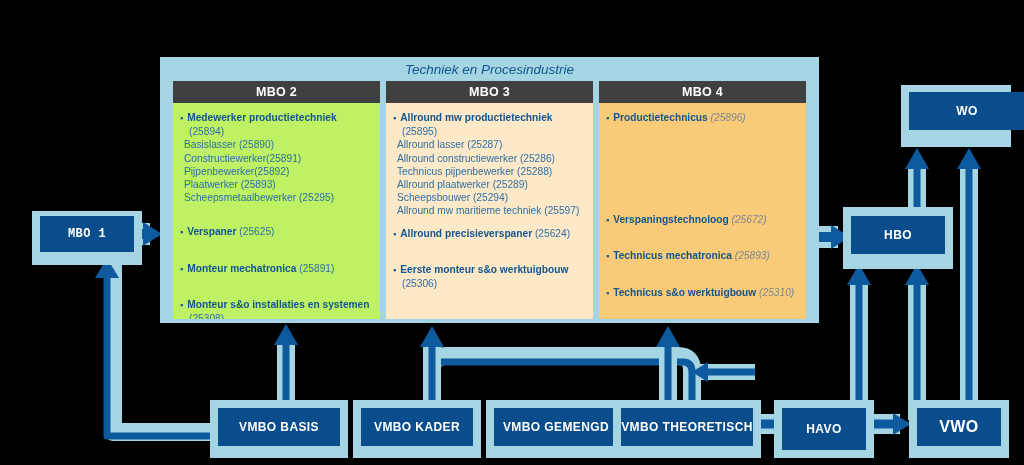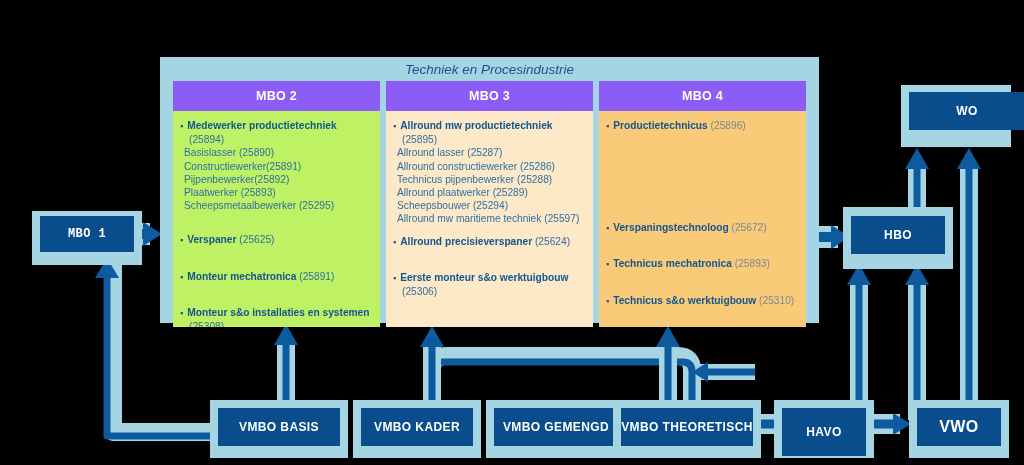--- a/index.html
+++ b/index.html
@@ -10,33 +10,33 @@
   .halo{position:absolute;background:#a5d4e2;}
   .core{position:absolute;background:#0a4d8c;color:#fff;font-weight:bold;
         display:flex;align-items:center;justify-content:center;letter-spacing:.4px;}
 
   
   #panel{position:absolute;left:160px;top:57px;width:659px;height:266px;background:#a5d4e2;}
   #panel-title{position:absolute;left:0;top:2px;width:659px;height:20px;
       display:flex;align-items:center;justify-content:center;
       font-style:italic;font-size:13.5px;color:#12558f;}
   .col{position:absolute;top:24px;width:207px;}
-  .col-head{height:30px;background:#8b5cf6;color:#fff;font-weight:bold;font-size:12.5px;
+  .col-head{height:22px;background:#404040;color:#fff;font-weight:bold;font-size:12.5px;
       display:flex;align-items:center;justify-content:center;letter-spacing:.3px;}
   .col-body{height:216px;padding:8px 7px 0 7px;box-sizing:border-box;overflow:hidden;}
   .c2 .col-body{background:#bef264;}
   .c3 .col-body{background:#fde9c8;}
   .c4 .col-body{background:#f9cb78;}
   .grp{margin-bottom:9px;}
   .lead{font-size:10.2px;font-weight:bold;color:#12558f;line-height:13.2px;
         padding-left:9px;text-indent:-9px;}
   .lead::before{content:"\25AA";color:#12558f;font-size:9px;margin-right:4px;}
   .sub{font-size:10.2px;color:#2e6fa3;line-height:13.2px;padding-left:4px;font-weight:normal;}
   .code{font-weight:normal;color:#2e6fa3;}
-  .code-i{font-weight:normal;color:#7b8793;}
+  .code-i{font-weight:normal;font-style:italic;color:#7b8793;}
 
   
   #wires{position:absolute;left:0;top:0;width:1024px;height:465px;}
 </style>
 </head>
 <body>
 
 <div id="stage">
 
   <svg id="wires" viewBox="0 0 1024 465" xmlns="http://www.w3.org/2000/svg">
@@ -206,18 +206,18 @@
   <div class="halo" style="left:353px;top:400px;width:128px;height:58px;"></div>
   <div class="core" style="left:361px;top:408px;width:112px;height:38px;font-size:12px;">VMBO KADER</div>
 
   <div class="halo" style="left:486px;top:400px;width:140px;height:58px;"></div>
   <div class="core" style="left:494px;top:408px;width:124px;height:38px;font-size:12px;">VMBO GEMENGD</div>
 
   <div class="halo" style="left:613px;top:400px;width:148px;height:58px;"></div>
   <div class="core" style="left:621px;top:408px;width:132px;height:38px;font-size:12px;">VMBO THEORETISCH</div>
 
   <div class="halo" style="left:774px;top:400px;width:100px;height:58px;"></div>
-  <div class="core" style="left:782px;top:408px;width:84px;height:48px;font-size:12px;">HAVO</div>
+  <div class="core" style="left:782px;top:408px;width:84px;height:42px;font-size:12px;">HAVO</div>
 
   <div class="halo" style="left:909px;top:400px;width:100px;height:58px;"></div>
   <div class="core" style="left:917px;top:408px;width:84px;height:38px;font-size:16px;">VWO</div>
 
 </div>
 
 </body></html>

